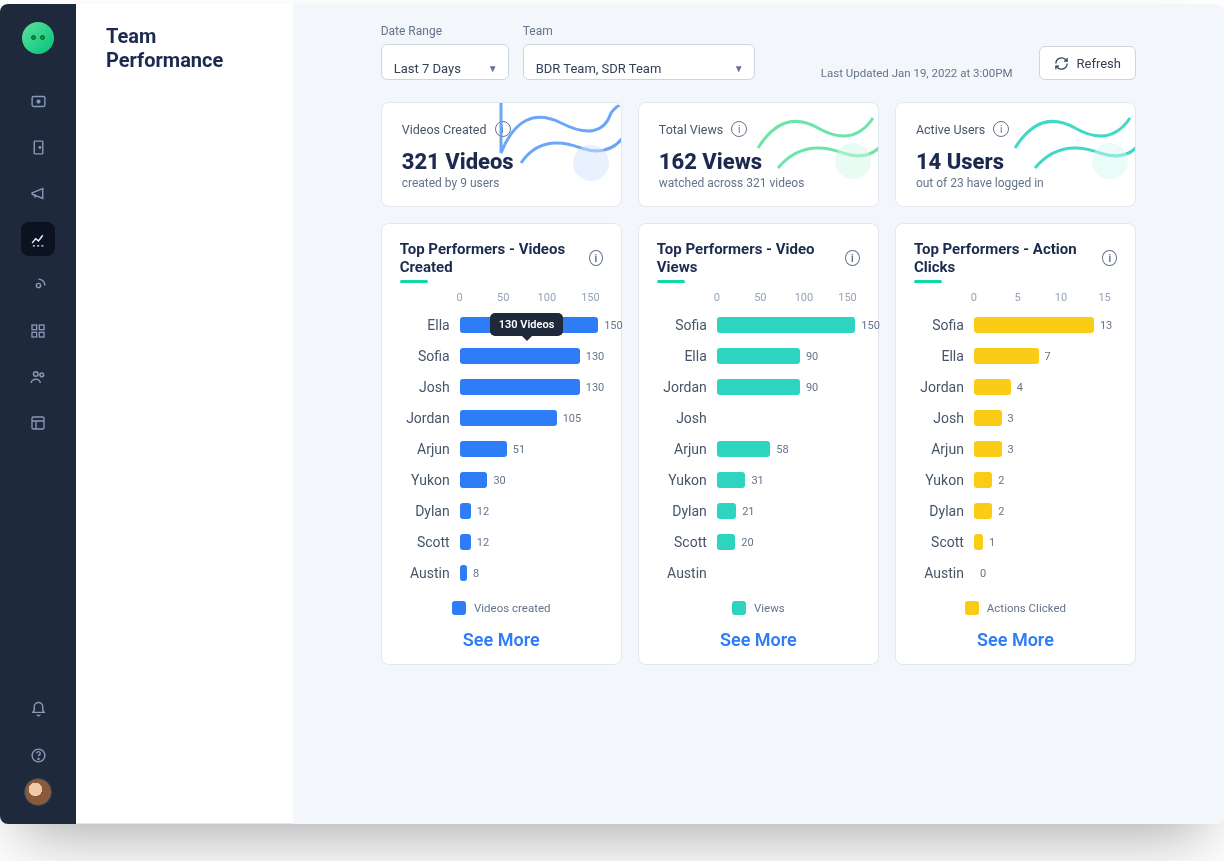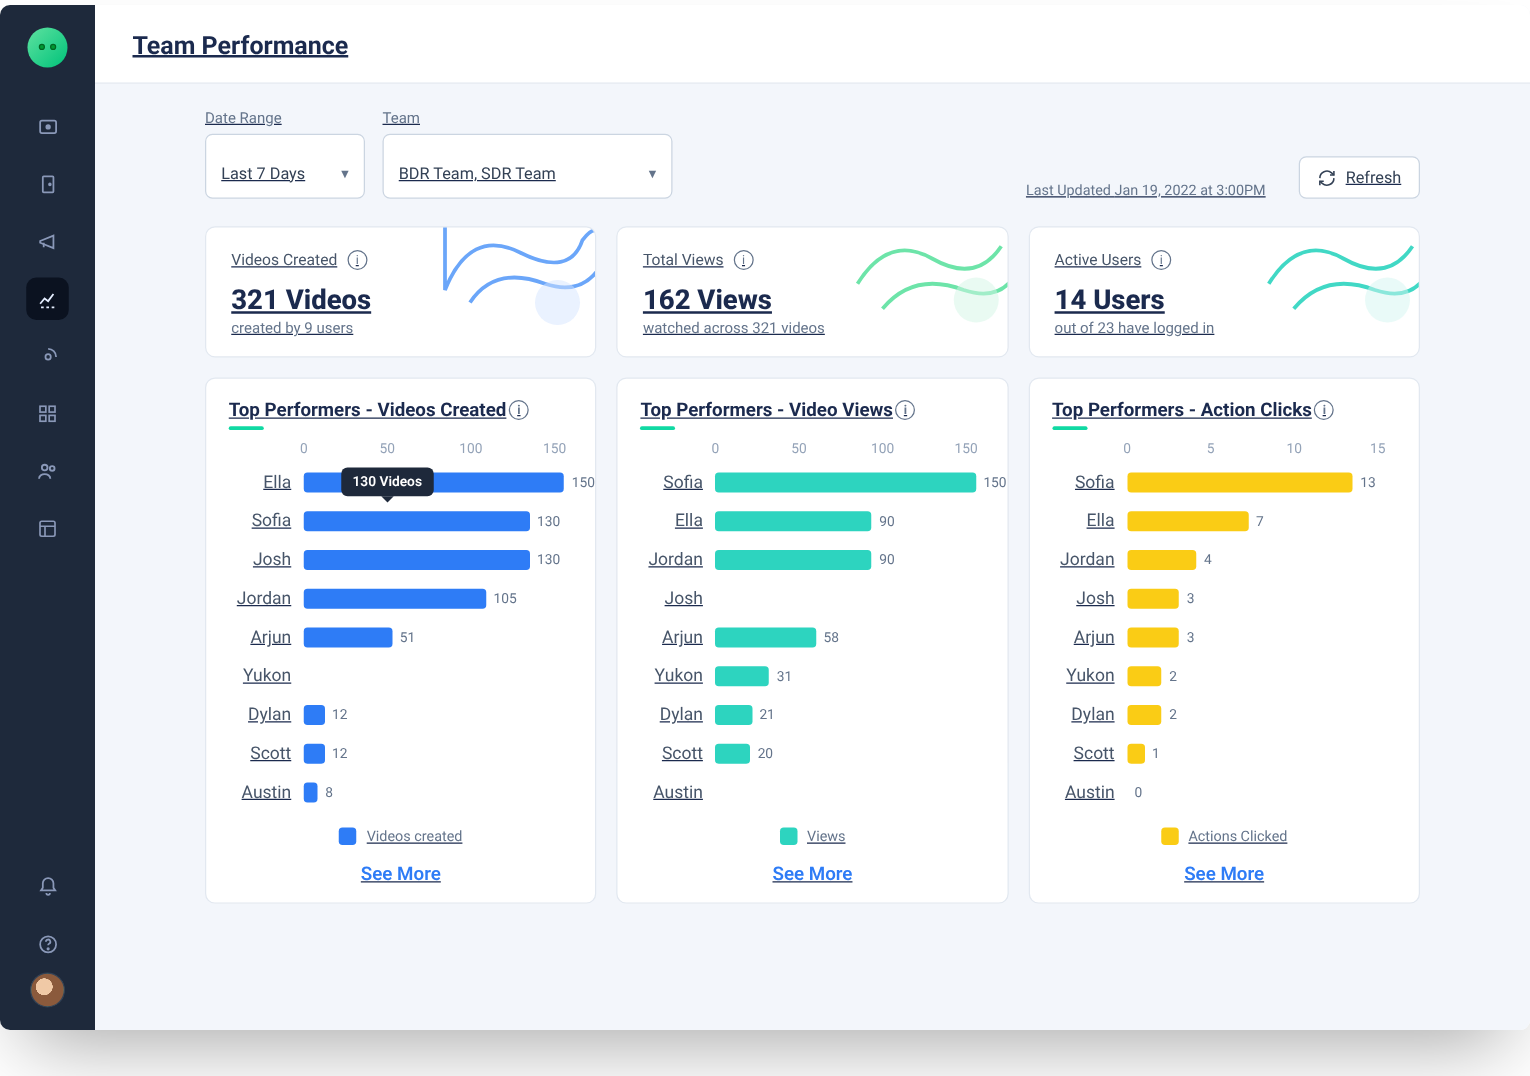--- a/index.html
+++ b/index.html
@@ -8,28 +8,28 @@
   
   .sidebar { width:76px; background:#1E293B; display:flex; flex-direction:column; align-items:center; padding-top:18px; }
   .logo { width:32px; height:32px; border-radius:50%; background:linear-gradient(135deg,#5EE2A0,#00C27A); display:flex; align-items:center; justify-content:center; margin-bottom:24px; }
   .logo-eyes { width:14px; height:6px; display:flex; justify-content:space-between; }
   .logo-eyes span { width:5px; height:5px; background:#093; border-radius:50%; border:1px solid #062; }
   .nav-item { width:34px; height:34px; display:flex; align-items:center; justify-content:center; color:#8A98B8; margin:6px 0; border-radius:8px; cursor:pointer; }
   .nav-item.active { background:#0B1220; color:#E5EEFF; }
   .nav-spacer { flex:1; }
   .avatar { width:28px; height:28px; border-radius:50%; background:#6b8; margin-bottom:18px; background-image:radial-gradient(circle at 40% 40%, #f0c9a6 30%, #8b5a3c 31%); border:1px solid #334155; }
   
-  .main { flex:1; display:flex; flex-direction:column; background:#F3F6FB;text-decoration:underline; }
+  .main { flex:1; display:flex; flex-direction:row; background:#F3F6FB; }
   .topbar { background:#fff; padding:20px 30px 18px; border-bottom:1px solid #E2E8F0; }
   .page-title { font-size:20px; font-weight:700; color:#1B2A4E; }
   .content { padding:20px 88px 0 88px; overflow:hidden; }
   .filters-row { display:flex; align-items:flex-end; gap:14px; margin-bottom:22px; }
   .field-group { display:flex; flex-direction:column; gap:6px; }
   .field-label { font-size:12px; color:#64748B; }
-  .select-box { background:#fff; border:1px solid #CBD5E1; border-radius:6px; height:52px; display:flex; align-items:center; padding:12px 30px 0 12px; font-size:13px; color:#334155; position:relative; cursor:pointer; min-width:128px; }
+  .select-box { background:#fff; border:1px solid #CBD5E1; border-radius:6px; height:36px; display:flex; align-items:center; padding:12px 30px 0 12px; font-size:13px; color:#334155; position:relative; cursor:pointer; min-width:128px; }
   .select-box.wide { min-width:232px; }
   .select-box .chev { position:absolute; right:10px; color:#64748B; font-size:10px; }
   .filters-spacer { flex:1; }
   .last-updated { font-size:11.5px; color:#64748B; }
   .refresh-btn { display:flex; align-items:center; gap:8px; background:#fff; border:1px solid #CBD5E1; border-radius:6px; height:34px; padding:0 14px; font-size:13px; color:#334155; cursor:pointer; margin-left:12px; }
   
   .stat-row { display:flex; gap:16px; margin-bottom:16px; }
   .stat-card { flex:1; background:#fff; border:1px solid #E2E8F0; border-radius:8px; padding:18px 20px 16px; position:relative; overflow:hidden; }
   .stat-head { display:flex; align-items:center; gap:8px; font-size:12.5px; color:#475569; margin-bottom:12px; }
   .info-ico { width:16px; height:16px; border:1.5px solid #64748B; border-radius:50%; display:inline-flex; align-items:center; justify-content:center; font-size:10px; color:#64748B; cursor:pointer; }
@@ -44,21 +44,21 @@
   .axis-ticks { display:flex; margin-left:60px; margin-right:8px; color:#94A3B8; font-size:11px; position:relative; height:16px; }
   .axis-ticks span { position:absolute; transform:translateX(-50%); }
   .bars { display:flex; flex-direction:column; gap:11px; margin-top:8px; position:relative; }
   .bar-row { display:flex; align-items:center; height:20px; }
   .bar-label { width:60px; text-align:right; padding-right:10px; font-size:14px; color:#475569; }
   .bar-track { flex:1; position:relative; height:20px; }
   .bar { position:absolute; left:0; top:2px; bottom:2px; border-radius:3px; }
   .bar-val { position:absolute; top:50%; transform:translateY(-50%); font-size:11px; color:#64748B; }
   .legend { display:flex; align-items:center; justify-content:center; gap:8px; font-size:11.5px; color:#64748B; margin-top:18px; }
   .legend-swatch { width:14px; height:14px; border-radius:3px; }
-  .see-more { text-align:center; color:#2E7CF6; font-size:15px; font-weight:600; margin-top:14px; cursor:pointer; }
+  .see-more { text-align:center; color:#2E7CF6; font-size:18px; font-weight:600; margin-top:14px; cursor:pointer; }
   .tooltip { position:absolute; background:#1E293B; color:#fff; font-size:11px; font-weight:600; padding:5px 9px; border-radius:5px; white-space:nowrap; z-index:5; }
   .tooltip::after { content:''; position:absolute; left:50%; transform:translateX(-50%); bottom:-5px; border:5px solid transparent; border-top-color:#1E293B; border-bottom:none; }
   svg { display:block; }
 </style>
 </head>
 <body>
 
 <div class="app">
 
   <div class="sidebar">
@@ -261,20 +261,24 @@
               </div>
               <div class="bar-row">
                 <div class="bar-label">Arjun</div>
                 <div class="bar-track">
                   <div class="bar" style="width: 32.9032%; background: rgb(46, 124, 246);"></div>
                   <div class="bar-val" style="left: calc(32.9032% + 6px);">51</div>
                 </div>
               </div>
               <div class="bar-row">
                 <div class="bar-label">Yukon</div>
+                <div class="bar-track">
+                  <div class="bar" style="width: 19.3548%; background: rgb(46, 124, 246);"></div>
+                  <div class="bar-val" style="left: calc(19.3548% + 6px);">30</div>
+                </div>
               </div>
               <div class="bar-row">
                 <div class="bar-label">Dylan</div>
                 <div class="bar-track">
                   <div class="bar" style="width: 7.74194%; background: rgb(46, 124, 246);"></div>
                   <div class="bar-val" style="left: calc(7.74194% + 6px);">12</div>
                 </div>
               </div>
               <div class="bar-row">
                 <div class="bar-label">Scott</div>

